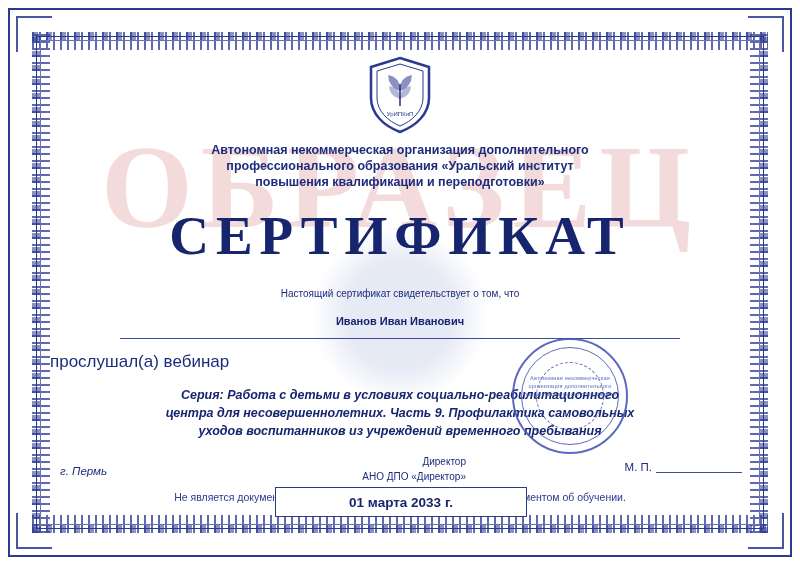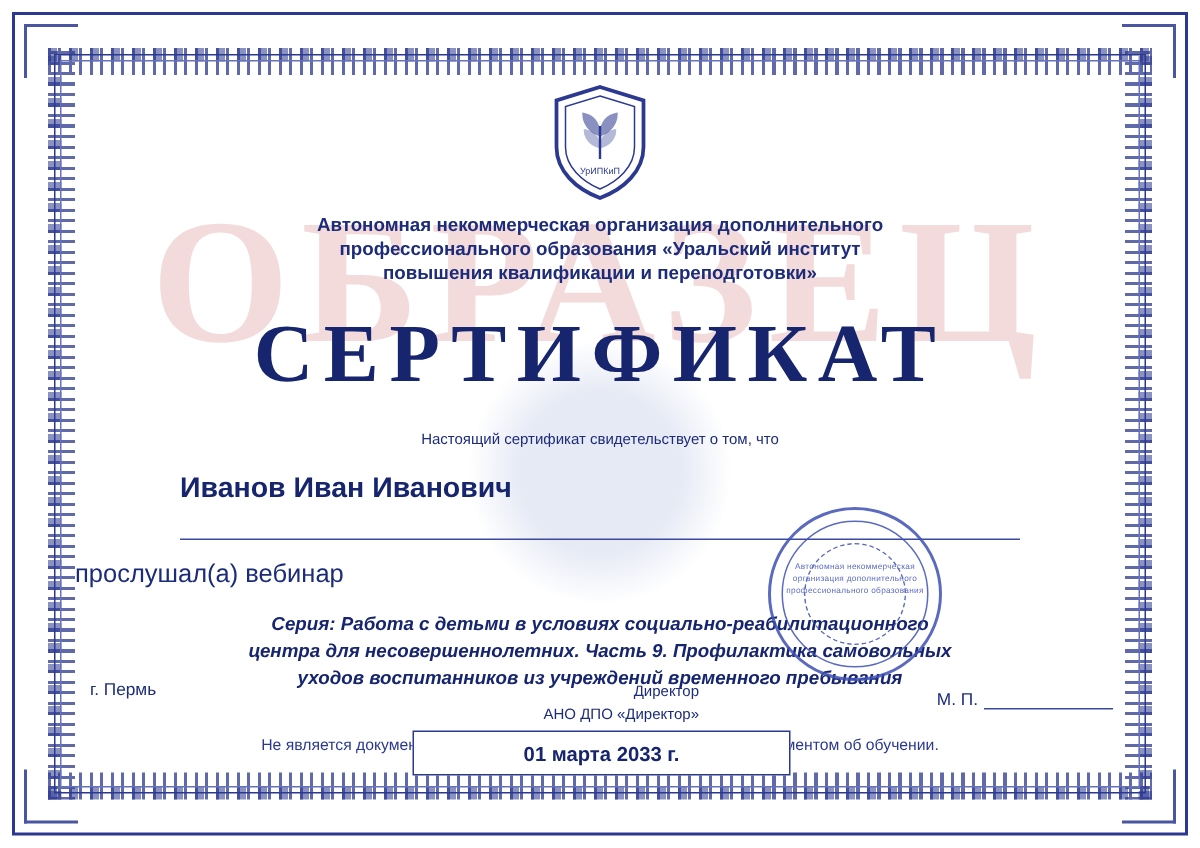--- a/index.html
+++ b/index.html
@@ -139,25 +139,25 @@
   .subtitle {
     margin-top: 22px;
     text-align: center;
     color: #1d2c7a;
     font-size: 10px;
   }
 
   .name-line {
     margin: 16px auto 0;
     width: 560px;
-    text-align: left;
+    text-align: center;
     color: #16256e;
     font-weight: bold;
-    font-size: 19px;
-    padding-bottom: 22px;
+    font-size: 11px;
+    padding-bottom: 11px;
     border-bottom: 1.5px solid #3b4a9e;
   }
 
   .listened {
     margin-top: 13px;
     text-align: left;
     color: #1d2c7a;
     font-size: 17px;
   }
 
@@ -207,23 +207,24 @@
 
   
   .footer-row {
     position: absolute;
     left: 0; top: 400px;
     width: 700px;
     height: 40px;
   }
   .city {
     position: absolute;
-    left: 10px; top: 6px;
+    left: 10px; top: 17px;
     font-size: 11.5px;
     color: #1d2c7a;
+    font-style: italic;
   }
   .director {
     position: absolute;
     left: 196px; top: 6px;
     width: 220px;
     text-align: right;
     font-size: 10px;
     line-height: 15px;
     color: #1d2c7a;
   }

